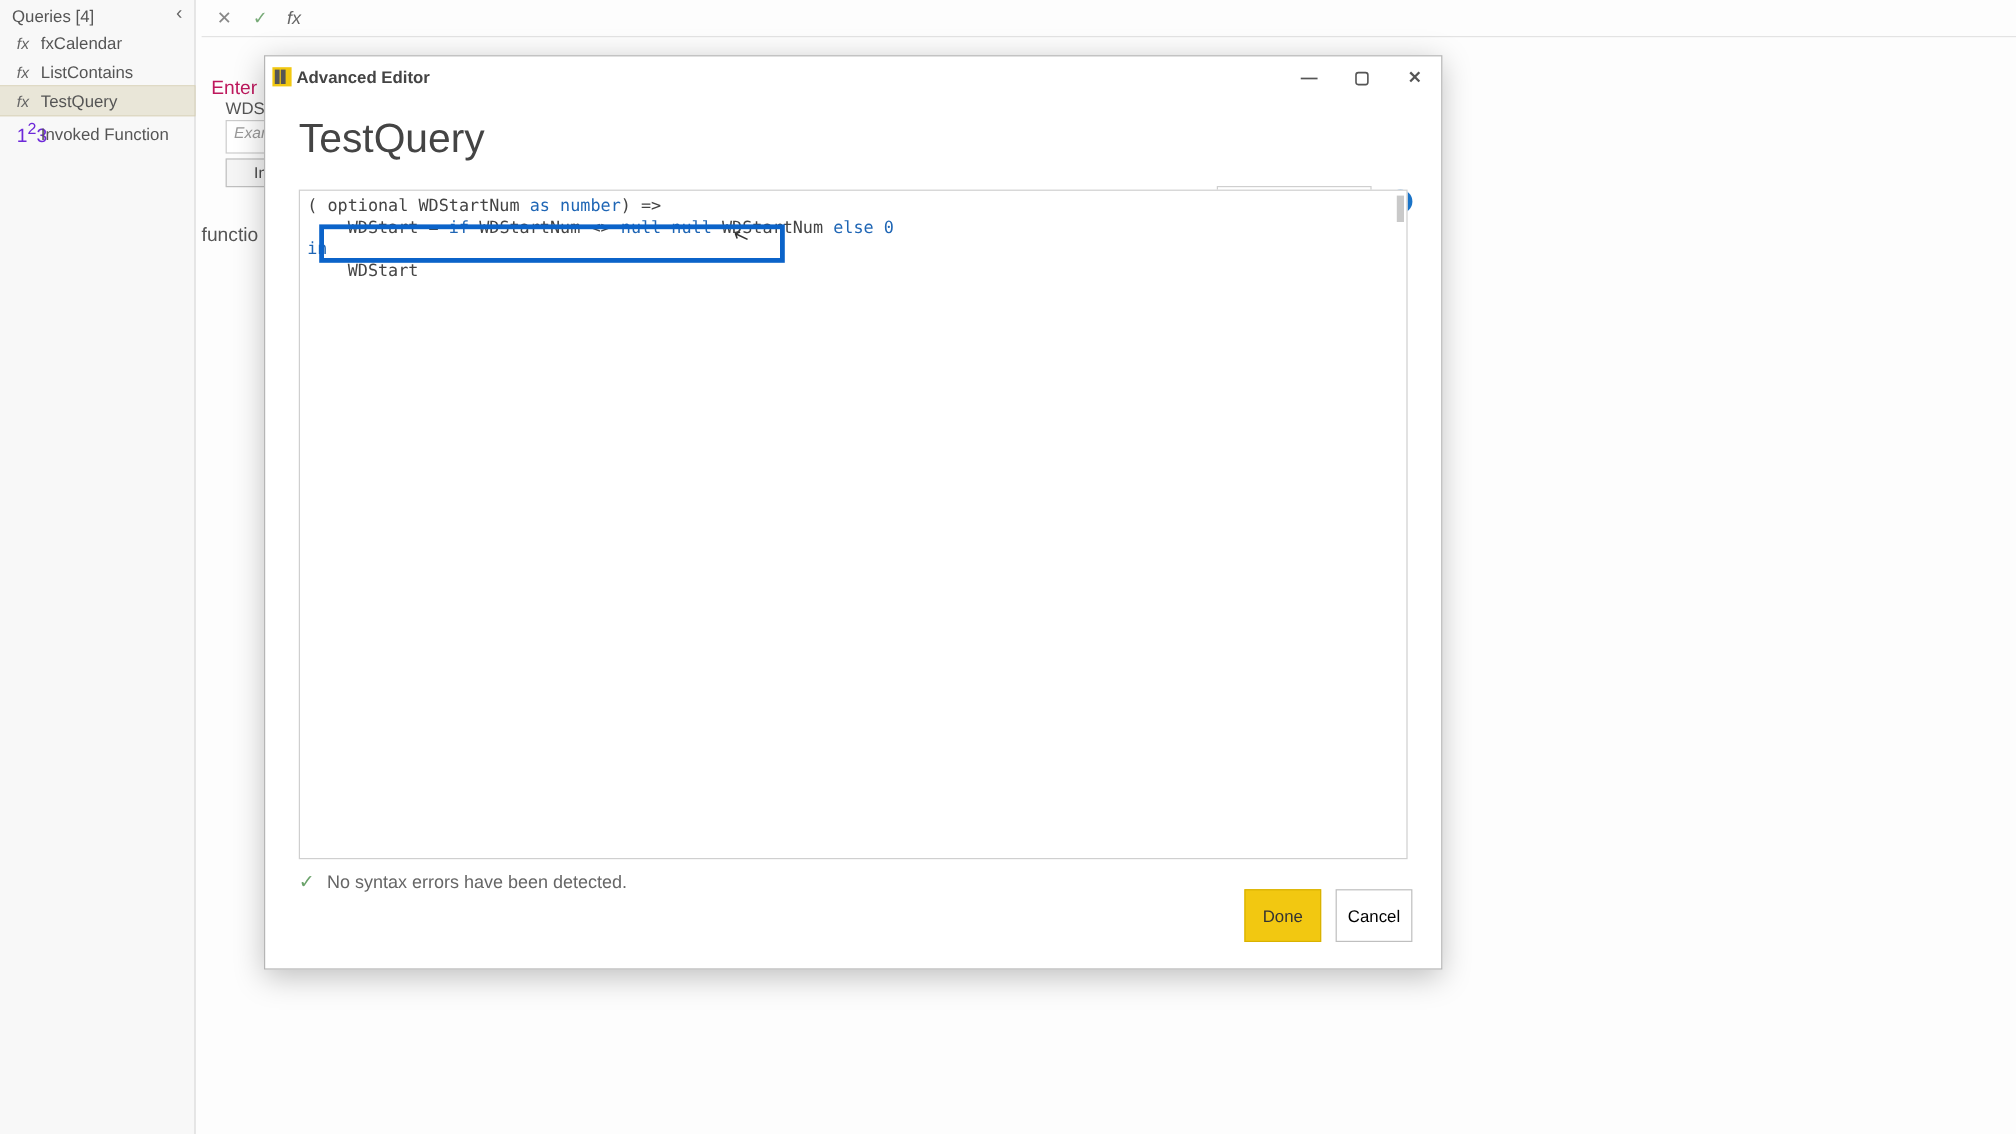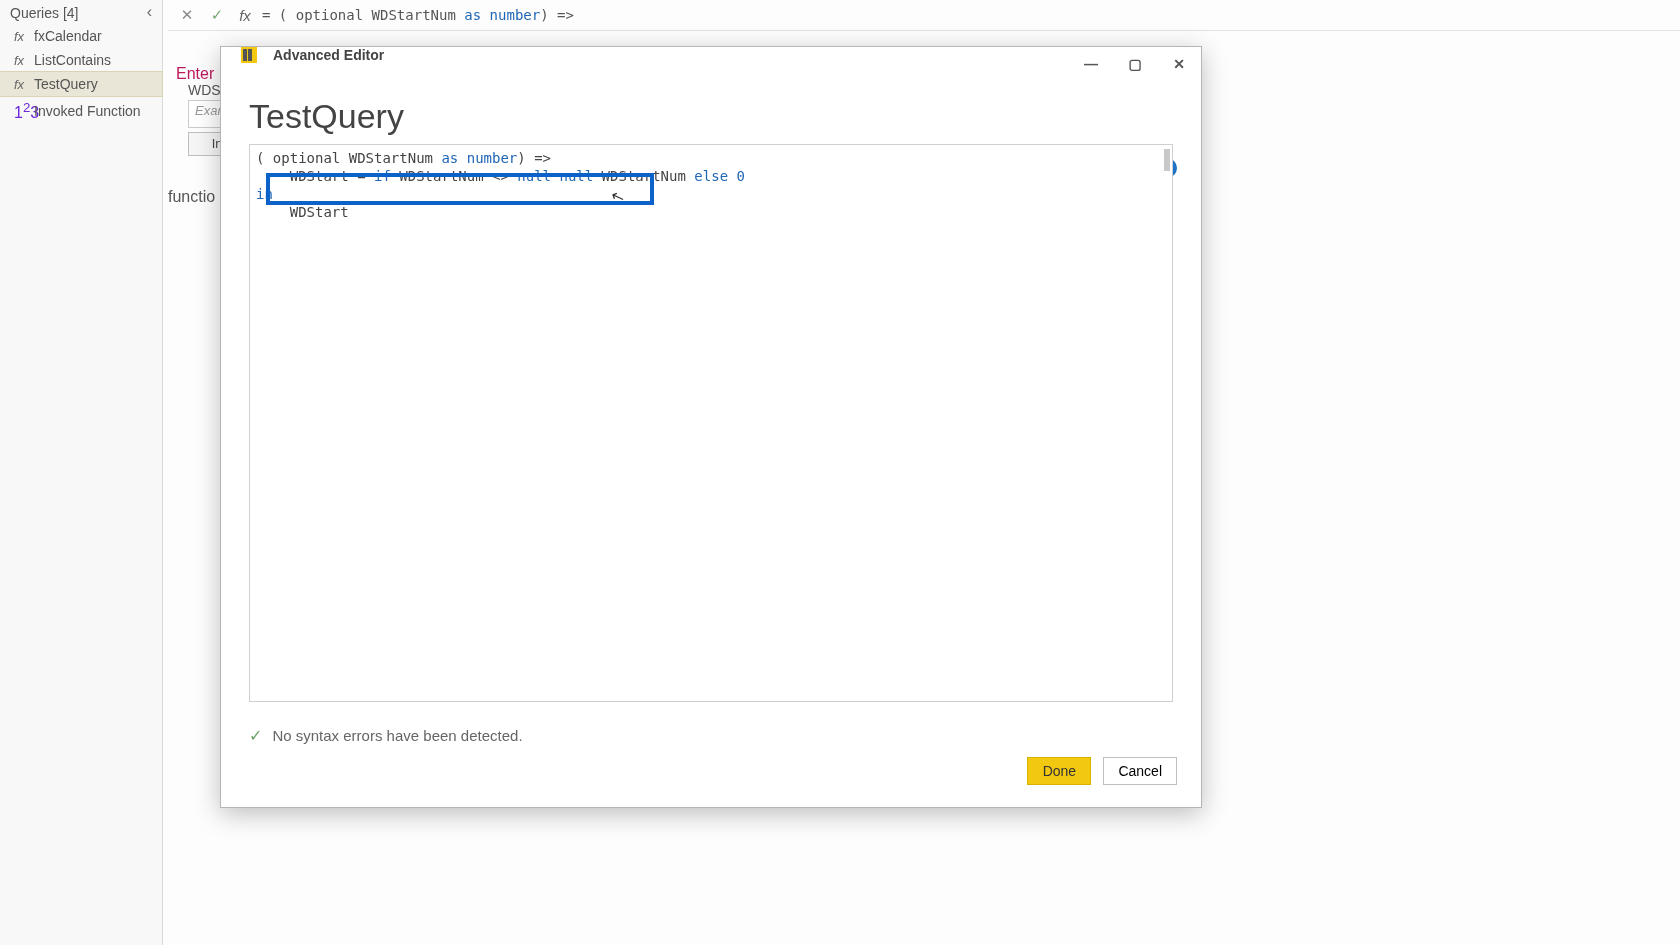--- a/index.html
+++ b/index.html
@@ -24,46 +24,46 @@
 
 
 .bg-label{position:absolute;left:176px;top:65px;font-size:16px;color:#be185d}
 .bg-wd{position:absolute;left:188px;top:82px;font-size:14px;color:#555}
 .bg-inp{position:absolute;left:188px;top:100px;width:200px;height:22px;border:1px solid #ccc;background:#fff;padding:2px 6px;font-style:italic;color:#999;font-size:13px}
 .bg-btn{position:absolute;left:188px;top:132px;width:70px;height:22px;border:1px solid #bfbfbf;background:#f5f5f5;font-size:13px;text-align:center;line-height:22px}
 .bg-fn{position:absolute;left:168px;top:188px;font-size:16px;color:#555}
 
 
 .dialog{position:absolute;left:220px;top:46px;width:980px;height:760px;background:#fff;border:1px solid #b5b5b5;box-shadow:0 6px 24px rgba(0,0,0,.25)}
-.dlg-title{height:34px;display:flex;align-items:flex-start;gap:16px;padding:0 0 0 20px;font-size:14px;font-weight:600;color:#444}
+.dlg-title{height:34px;display:flex;align-items:center;gap:4px;padding:0 0 0 6px;font-size:14px;font-weight:600;color:#444}
 .pbi-ico{width:16px;height:16px;background:#f2c811;display:inline-block;position:relative}
 .pbi-ico::after{content:"";position:absolute;left:2px;top:2px;width:4px;height:12px;background:#555;box-shadow:5px 0 0 #555,0 -0px 0 #555}
 .win-btns{margin-left:auto;display:flex}
 .win-btn{width:44px;height:34px;display:flex;align-items:center;justify-content:center;color:#555;font-size:14px;cursor:pointer}
 
 .dlg-body{padding:8px 28px 0 28px}
 .qname{font-size:34px;font-weight:300;color:#444;margin:8px 0 4px 0}
 .cursor{position:absolute;left:390px;top:140px;font-size:16px;color:#333;transform:rotate(-20deg)}
 
 .opts-row{position:absolute;right:24px;top:108px;display:flex;align-items:center;gap:14px}
 .disp-opt{border:1px solid #cfcfcf;background:#fff;padding:4px 8px;display:flex;align-items:center;gap:6px;font-size:14px;color:#555;cursor:pointer}
 .help{width:20px;height:20px;border-radius:50%;background:#1a73c7;color:#fff;display:flex;align-items:center;justify-content:center;font-size:13px;font-weight:700;cursor:pointer}
 
 
-.editor{margin-top:8px;border:1px solid #cfcfcf;background:#fff;height:548px;position:relative;font-family:Consolas,monospace;font-size:14px;line-height:18px;padding:4px 6px;color:#444;overflow:hidden}
+.editor{margin-top:22px;border:1px solid #cfcfcf;background:#fff;height:548px;position:relative;font-family:Consolas,monospace;font-size:14px;line-height:18px;padding:4px 6px;color:#444;overflow:hidden}
 .editor .ln{white-space:pre}
 .hl{position:absolute;left:16px;top:28px;width:380px;height:24px;border:4px solid #0b63c9;pointer-events:none}
 
 .scroll-ind{position:absolute;right:2px;top:4px;width:6px;height:22px;background:#c9c9c9}
 
 
 .status{position:absolute;left:28px;bottom:62px;display:flex;align-items:center;gap:10px;color:#666;font-size:15px}
 .chk{color:#6aa26a;font-size:16px}
 .footer{position:absolute;right:24px;bottom:22px;display:flex;gap:12px}
-.btn{min-width:64px;height:28px;border:1px solid #bfbfbf;background:#fff;font-size:14px;cursor:pointer;padding:0 14px}
+.btn{min-width:64px;height:44px;border:1px solid #bfbfbf;background:#fff;font-size:14px;cursor:pointer;padding:0 4px}
 .btn.primary{background:#f2c811;border-color:#d9b200;color:#333}
 
 
 .c-kw{color:#1f66b5}
 .c-num{color:#1f66b5}
 .c-null{color:#1f66b5}
 </style>
 </head>
 <body>
 
@@ -89,23 +89,20 @@
     <div class="q-item">
       <span class="num-ico">1<sup>2</sup>3</span>
       <span>Invoked Function</span>
     </div>
   </div>
 
   <div class="formula-row">
     <div class="f-btn">✕</div>
     <div class="f-btn ok">✓</div>
     <div class="f-label">fx</div>
-    <div class="f-input">
-      <span>= ( optional WDStartNum </span><span class="kw">as</span> <span class="kw">number</span><span>) =&gt;</span>
-    </div>
   </div>
 
   <div class="bg-label">Enter</div>
   <div class="bg-wd">WDSta</div>
   <div class="bg-inp">Exam</div>
   <div class="bg-btn">Invo</div>
   <div class="bg-fn">functio</div>
 
   <div class="dialog">
     <div class="dlg-title">

